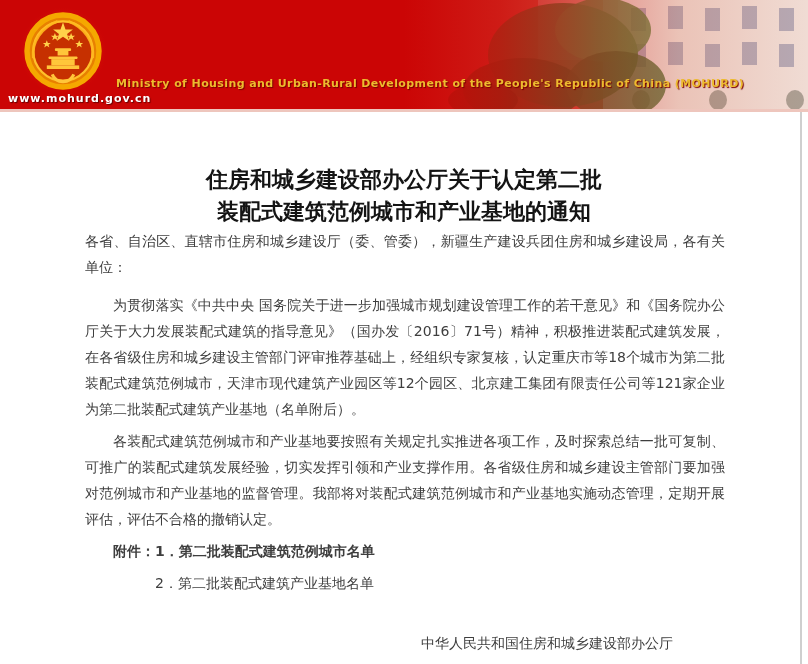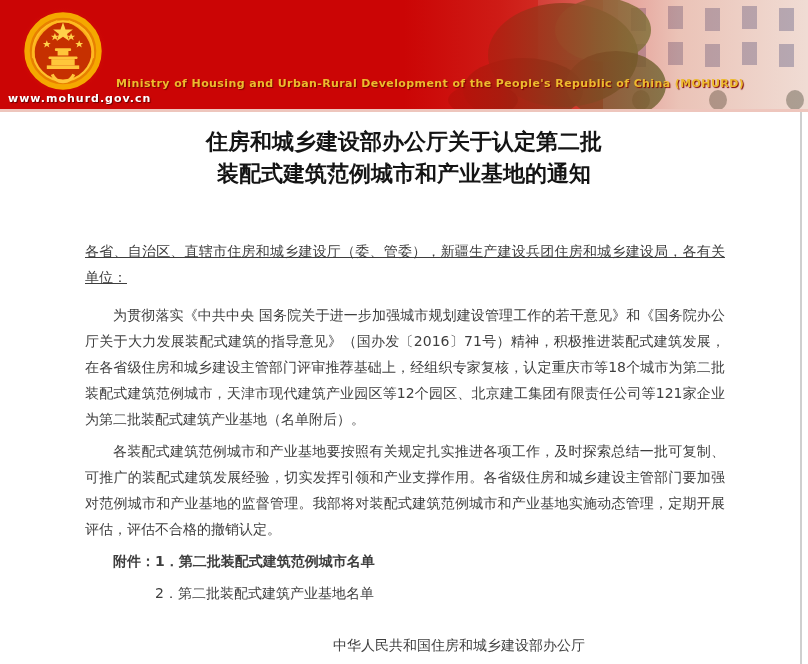--- a/index.html
+++ b/index.html
@@ -47,36 +47,36 @@
   }
   
   .content{
     position:relative;width:808px;height:552px;background:#ffffff;
   }
   .right-border{
     position:absolute;top:0;right:6px;width:2px;height:100%;
     background:#cfcfcf;
   }
   .doc-title{
-    margin:0 auto;padding-top:14px;text-align:center;
+    margin:0 auto;padding-top:52px;text-align:center;
     font-size:22px;font-weight:bold;color:#141414;line-height:32px;
   }
   .doc-body{
     margin:0 83px 0 85px;font-size:14px;color:#3e3e3e;line-height:26px;
     text-align:justify;
   }
-  .salutation{margin-top:48px;text-decoration:underline;}
+  .salutation{}
   .para{text-indent:2em;}
   .para-1{margin-top:12px;}
   .para-2{margin-top:6px;}
   .attachment-line-1{margin-top:6px;text-indent:2em;font-weight:bold;}
   .attachment-line-2{margin-top:6px;text-indent:5em;}
   .signature-block{
-    margin-top:26px;margin-left:auto;margin-right:52px;width:340px;
-    text-align:left;line-height:26px;
+    margin-top:34px;margin-left:auto;margin-right:52px;width:340px;
+    text-align:right;line-height:26px;
   }
 </style>
 </head>
 <body>
 
 <div class="banner">
 
   <svg class="banner-photo" width="420" height="109" viewBox="0 0 420 109">
     <rect x="0" y="0" width="420" height="109" fill="#d8604a"></rect>
     <rect x="215" y="0" width="205" height="109" fill="#f0dcd4"></rect>

